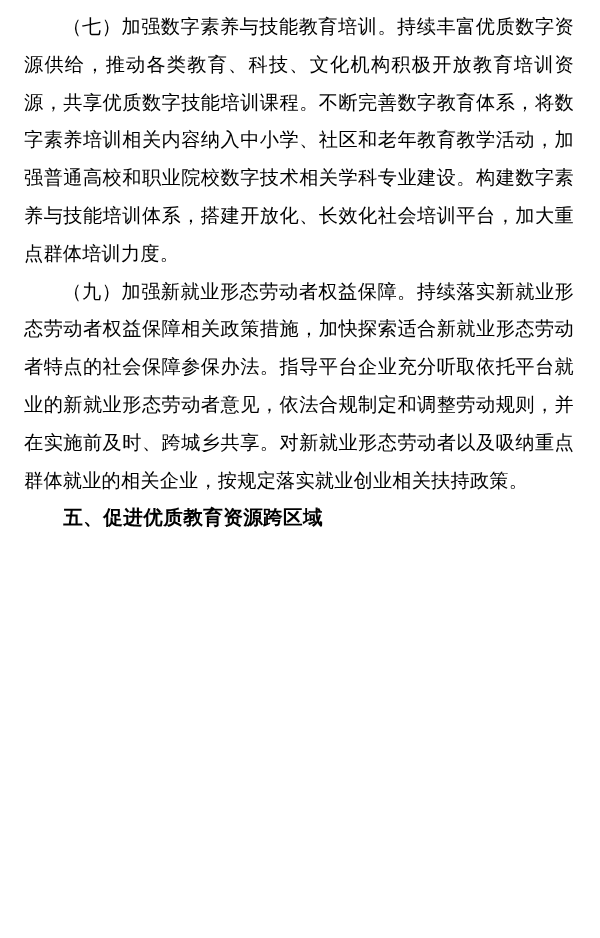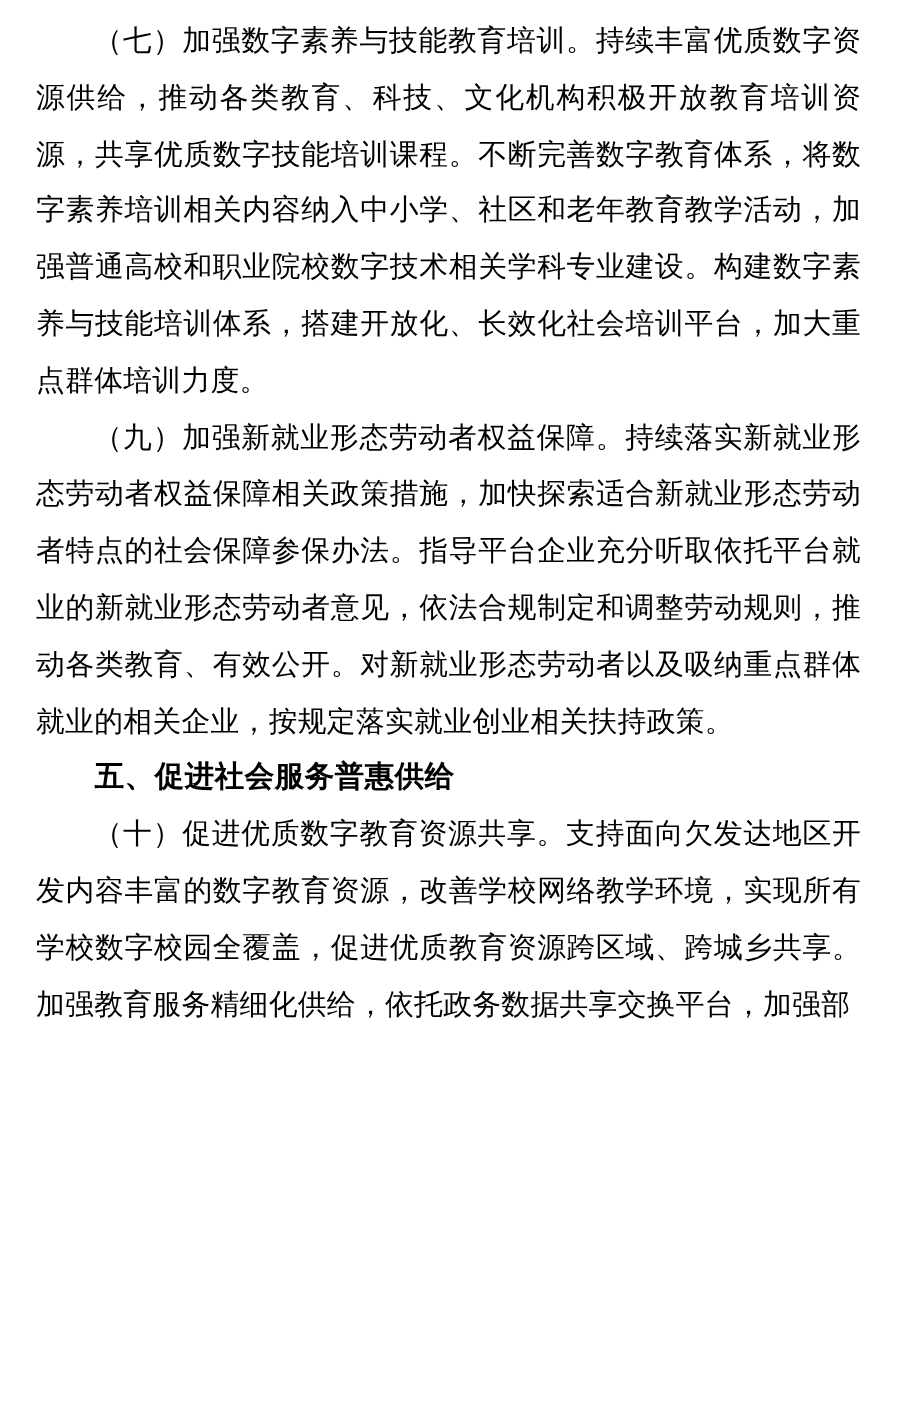--- a/index.html
+++ b/index.html
@@ -42,19 +42,18 @@
   }
 </style>
 </head>
 <body>
 
 <div id="page">
 
   <p class="para">（七）加强数字素养与技能教育培训。持续丰富优质数字资源供给，推动各类教育、科技、文化机构积极开放教育培训资源，共享优质数字技能培训课程。不断完善数字教育体系，将数字素养培训相关内容纳入中小学、社区和老年教育教学活动，加强普通高校和职业院校数字技术相关学科专业建设。构建数字素养与技能培训体系，搭建开放化、长效化社会培训平台，加大重点群体培训力度。</p>
 
 
-  <p class="para">（九）加强新就业形态劳动者权益保障。持续落实新就业形态劳动者权益保障相关政策措施，加快探索适合新就业形态劳动者特点的社会保障参保办法。指导平台企业充分听取依托平台就业的新就业形态劳动者意见，依法合规制定和调整劳动规则，推动各类教育、有效公开。对新就业形态劳动者以及吸纳重点群体就业的相关企业，按规定落实就业创业相关扶持政策。</p>
+  <p class="para">（九）加强新就业形态劳动者权益保障。持续落实新就业形态劳动者权益保障相关政策措施，加快探索适合新就业形态劳动者特点的社会保障参保办法。指导平台企业充分听取依托平台就业的新就业形态劳动者意见，依法合规制定和调整劳动规则，并在实施前及时、跨城乡共享。对新就业形态劳动者以及吸纳重点群体就业的相关企业，按规定落实就业创业相关扶持政策。</p>
 
-  <p class="heading">五、促进社会服务普惠供给</p>
+  <p class="heading">五、促进优质教育资源跨区域</p>
 
-  <p class="para">（十）促进优质数字教育资源共享。支持面向欠发达地区开发内容丰富的数字教育资源，改善学校网络教学环境，实现所有学校数字校园全覆盖，促进优质教育资源跨区域、跨城乡共享。加强教育服务精细化供给，依托政务数据共享交换平台，加强部</p>
 
 </div>
 
 </body></html>

